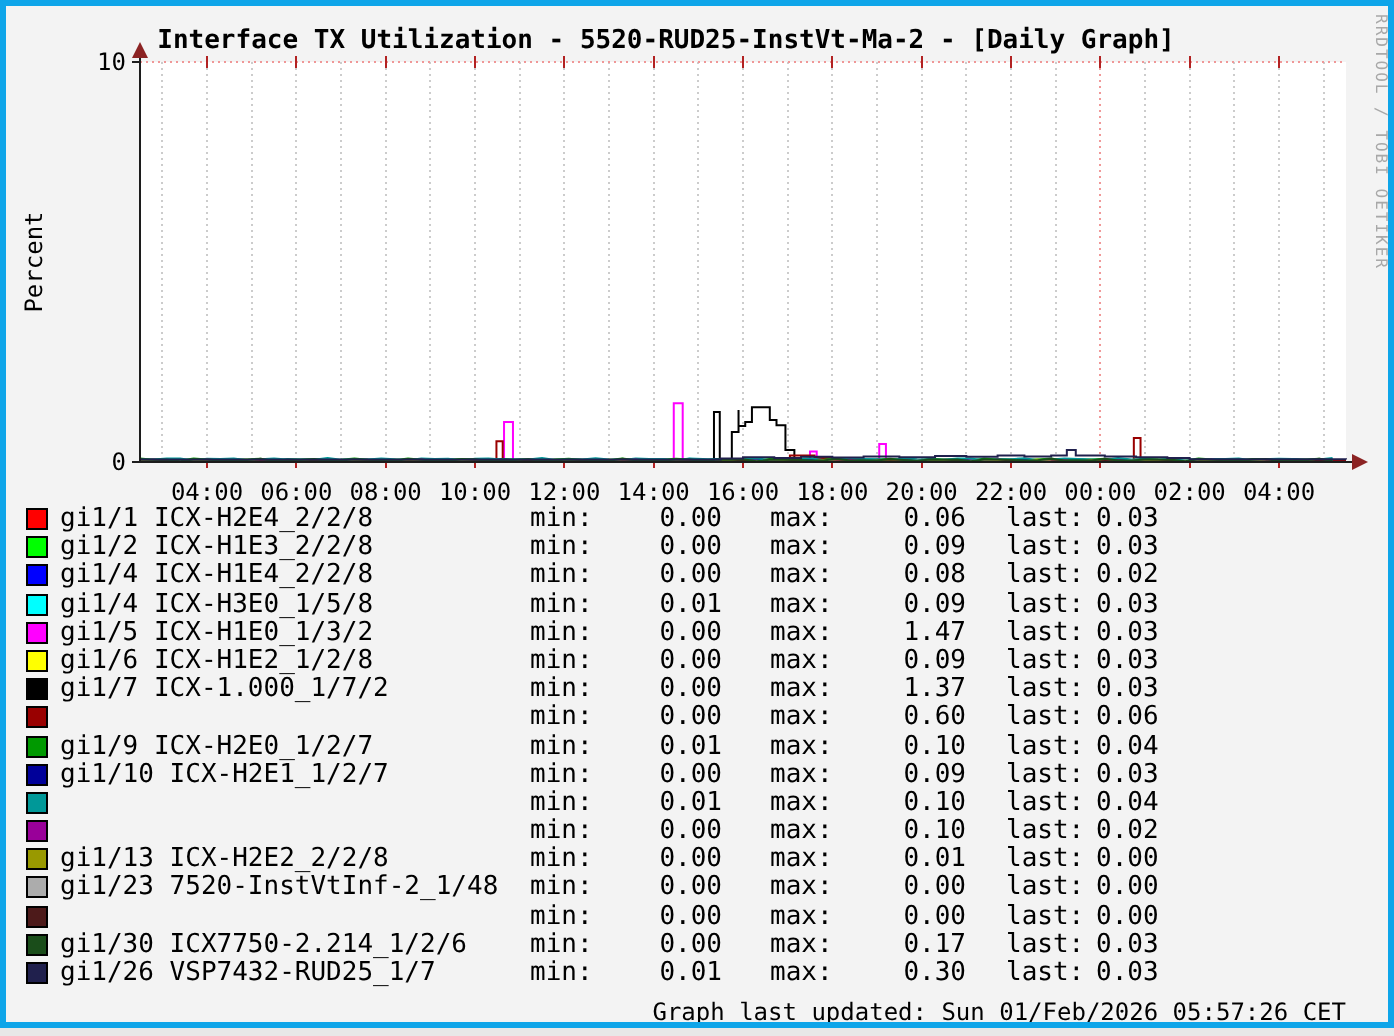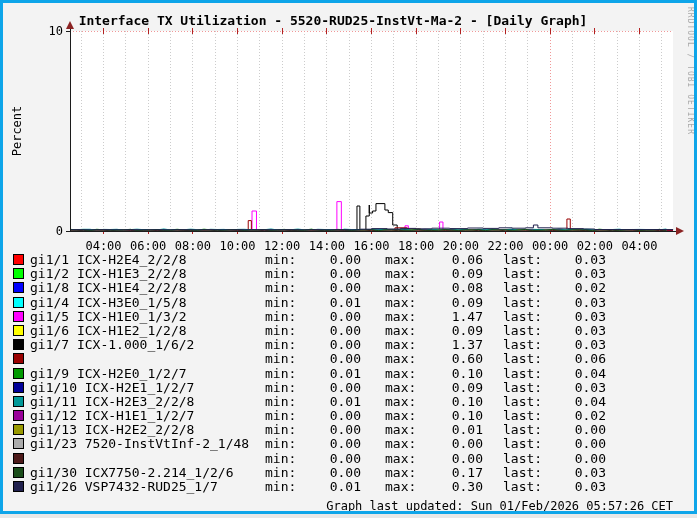--- a/index.html
+++ b/index.html
@@ -29,21 +29,21 @@
   .legend-row .swatch{
     position:absolute;left:10px;top:1px;width:9px;height:9px;
     border:1px solid #000;
   }
   .legend-row .lbl{position:absolute;left:27px;}
   .legend-row .minlab{position:absolute;left:262px;}
   .legend-row .minval{position:absolute;left:300px;width:58px;text-align:right;}
   .legend-row .maxlab{position:absolute;left:382px;}
   .legend-row .maxval{position:absolute;left:422px;width:58px;text-align:right;}
   .legend-row .lastlab{position:absolute;left:500px;}
-  .legend-row .lastval{position:absolute;left:545px;width:58px;text-align:right;}
+  .legend-row .lastval{position:absolute;left:545px;width:58px;text-align:left;}
   .footer{
     position:absolute;top:496px;left:0;width:670px;text-align:right;
     font-size:12px;white-space:pre;
   }
 </style>
 </head>
 <body>
 
 <div class="screen">
 
@@ -146,30 +146,30 @@
       <text x="457.8333333333333" y="247" text-anchor="middle" font-size="12" font-family="&quot;DejaVu Sans Mono&quot;,monospace" fill="#000">20:00</text>
       <text x="502.5" y="247" text-anchor="middle" font-size="12" font-family="&quot;DejaVu Sans Mono&quot;,monospace" fill="#000">22:00</text>
       <text x="547.1666666666666" y="247" text-anchor="middle" font-size="12" font-family="&quot;DejaVu Sans Mono&quot;,monospace" fill="#000">00:00</text>
       <text x="591.8333333333334" y="247" text-anchor="middle" font-size="12" font-family="&quot;DejaVu Sans Mono&quot;,monospace" fill="#000">02:00</text>
       <text x="636.5" y="247" text-anchor="middle" font-size="12" font-family="&quot;DejaVu Sans Mono&quot;,monospace" fill="#000">04:00</text>
     </svg>
 
   <div class="legend" id="legend">
       <div class="legend-row"><span class="swatch" style="background: rgb(255, 0, 0);"></span><span class="lbl">gi1/1 ICX-H2E4_2/2/8</span><span class="minlab">min:</span><span class="minval">0.00</span><span class="maxlab">max:</span><span class="maxval">0.06</span><span class="lastlab">last:</span><span class="lastval">0.03</span></div>
       <div class="legend-row"><span class="swatch" style="background: rgb(0, 255, 0);"></span><span class="lbl">gi1/2 ICX-H1E3_2/2/8</span><span class="minlab">min:</span><span class="minval">0.00</span><span class="maxlab">max:</span><span class="maxval">0.09</span><span class="lastlab">last:</span><span class="lastval">0.03</span></div>
-      <div class="legend-row"><span class="swatch" style="background: rgb(0, 0, 255);"></span><span class="lbl">gi1/8 ICX-H1E4_2/2/8</span><span class="minlab">min:</span><span class="minval">0.00</span><span class="maxlab">max:</span><span class="maxval">0.08</span><span class="lastlab">last:</span><span class="lastval">0.02</span></div>
+      <div class="legend-row"><span class="swatch" style="background: rgb(0, 0, 255);"></span><span class="lbl">gi1/4 ICX-H1E4_2/2/8</span><span class="minlab">min:</span><span class="minval">0.00</span><span class="maxlab">max:</span><span class="maxval">0.08</span><span class="lastlab">last:</span><span class="lastval">0.02</span></div>
       <div class="legend-row"><span class="swatch" style="background: rgb(0, 255, 255);"></span><span class="lbl">gi1/4 ICX-H3E0_1/5/8</span><span class="minlab">min:</span><span class="minval">0.01</span><span class="maxlab">max:</span><span class="maxval">0.09</span><span class="lastlab">last:</span><span class="lastval">0.03</span></div>
       <div class="legend-row"><span class="swatch" style="background: rgb(255, 0, 255);"></span><span class="lbl">gi1/5 ICX-H1E0_1/3/2</span><span class="minlab">min:</span><span class="minval">0.00</span><span class="maxlab">max:</span><span class="maxval">1.47</span><span class="lastlab">last:</span><span class="lastval">0.03</span></div>
       <div class="legend-row"><span class="swatch" style="background: rgb(255, 255, 0);"></span><span class="lbl">gi1/6 ICX-H1E2_1/2/8</span><span class="minlab">min:</span><span class="minval">0.00</span><span class="maxlab">max:</span><span class="maxval">0.09</span><span class="lastlab">last:</span><span class="lastval">0.03</span></div>
-      <div class="legend-row"><span class="swatch" style="background: rgb(0, 0, 0);"></span><span class="lbl">gi1/7 ICX-1.000_1/6/2</span><span class="minlab">min:</span><span class="minval">0.00</span><span class="maxlab">max:</span><span class="maxval">1.37</span><span class="lastlab">last:</span><span class="lastval">0.03</span></div>
+      <div class="legend-row"><span class="swatch" style="background: rgb(0, 0, 0);"></span><span class="lbl">gi1/7 ICX-1.000_1/7/2</span><span class="minlab">min:</span><span class="minval">0.00</span><span class="maxlab">max:</span><span class="maxval">1.37</span><span class="lastlab">last:</span><span class="lastval">0.03</span></div>
       <div class="legend-row"><span class="swatch" style="background: rgb(153, 0, 0);"></span><span class="minlab">min:</span><span class="minval">0.00</span><span class="maxlab">max:</span><span class="maxval">0.60</span><span class="lastlab">last:</span><span class="lastval">0.06</span></div>
       <div class="legend-row"><span class="swatch" style="background: rgb(0, 153, 0);"></span><span class="lbl">gi1/9 ICX-H2E0_1/2/7</span><span class="minlab">min:</span><span class="minval">0.01</span><span class="maxlab">max:</span><span class="maxval">0.10</span><span class="lastlab">last:</span><span class="lastval">0.04</span></div>
       <div class="legend-row"><span class="swatch" style="background: rgb(0, 0, 153);"></span><span class="lbl">gi1/10 ICX-H2E1_1/2/7</span><span class="minlab">min:</span><span class="minval">0.00</span><span class="maxlab">max:</span><span class="maxval">0.09</span><span class="lastlab">last:</span><span class="lastval">0.03</span></div>
-      <div class="legend-row"><span class="swatch" style="background: rgb(0, 152, 152);"></span><span class="lbl">gi1/11 ICX-H2E3_2/2/8</span><span class="minlab">min:</span><span class="minval">0.01</span><span class="maxlab">max:</span><span class="maxval">0.10</span><span class="lastlab">last:</span><span class="lastval">0.04</span></div>
-      <div class="legend-row"><span class="swatch" style="background: rgb(153, 0, 153);"></span><span class="lbl">gi1/12 ICX-H1E1_1/2/7</span><span class="minlab">min:</span><span class="minval">0.00</span><span class="maxlab">max:</span><span class="maxval">0.10</span><span class="lastlab">last:</span><span class="lastval">0.02</span></div>
+      <div class="legend-row"><span class="swatch" style="background: rgb(0, 152, 152);"></span><span class="minlab">min:</span><span class="minval">0.01</span><span class="maxlab">max:</span><span class="maxval">0.10</span><span class="lastlab">last:</span><span class="lastval">0.04</span></div>
+      <div class="legend-row"><span class="swatch" style="background: rgb(153, 0, 153);"></span><span class="minlab">min:</span><span class="minval">0.00</span><span class="maxlab">max:</span><span class="maxval">0.10</span><span class="lastlab">last:</span><span class="lastval">0.02</span></div>
       <div class="legend-row"><span class="swatch" style="background: rgb(153, 153, 0);"></span><span class="lbl">gi1/13 ICX-H2E2_2/2/8</span><span class="minlab">min:</span><span class="minval">0.00</span><span class="maxlab">max:</span><span class="maxval">0.01</span><span class="lastlab">last:</span><span class="lastval">0.00</span></div>
       <div class="legend-row"><span class="swatch" style="background: rgb(172, 172, 172);"></span><span class="lbl">gi1/23 7520-InstVtInf-2_1/48</span><span class="minlab">min:</span><span class="minval">0.00</span><span class="maxlab">max:</span><span class="maxval">0.00</span><span class="lastlab">last:</span><span class="lastval">0.00</span></div>
       <div class="legend-row"><span class="swatch" style="background: rgb(77, 26, 26);"></span><span class="minlab">min:</span><span class="minval">0.00</span><span class="maxlab">max:</span><span class="maxval">0.00</span><span class="lastlab">last:</span><span class="lastval">0.00</span></div>
       <div class="legend-row"><span class="swatch" style="background: rgb(26, 77, 26);"></span><span class="lbl">gi1/30 ICX7750-2.214_1/2/6</span><span class="minlab">min:</span><span class="minval">0.00</span><span class="maxlab">max:</span><span class="maxval">0.17</span><span class="lastlab">last:</span><span class="lastval">0.03</span></div>
       <div class="legend-row"><span class="swatch" style="background: rgb(32, 32, 77);"></span><span class="lbl">gi1/26 VSP7432-RUD25_1/7</span><span class="minlab">min:</span><span class="minval">0.01</span><span class="maxlab">max:</span><span class="maxval">0.30</span><span class="lastlab">last:</span><span class="lastval">0.03</span></div>
     </div>
 
   <div class="footer">Graph last updated: Sun 01/Feb/2026 05:57:26 CET</div>
 
 </div>

